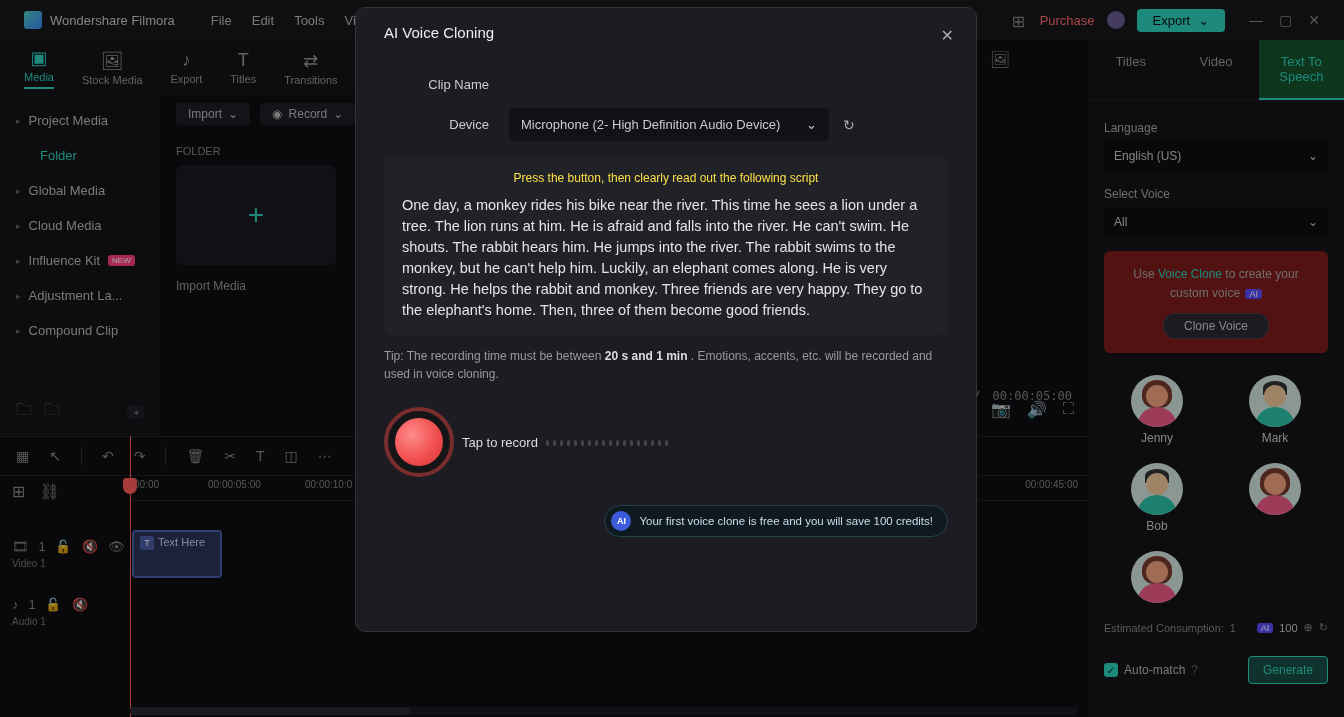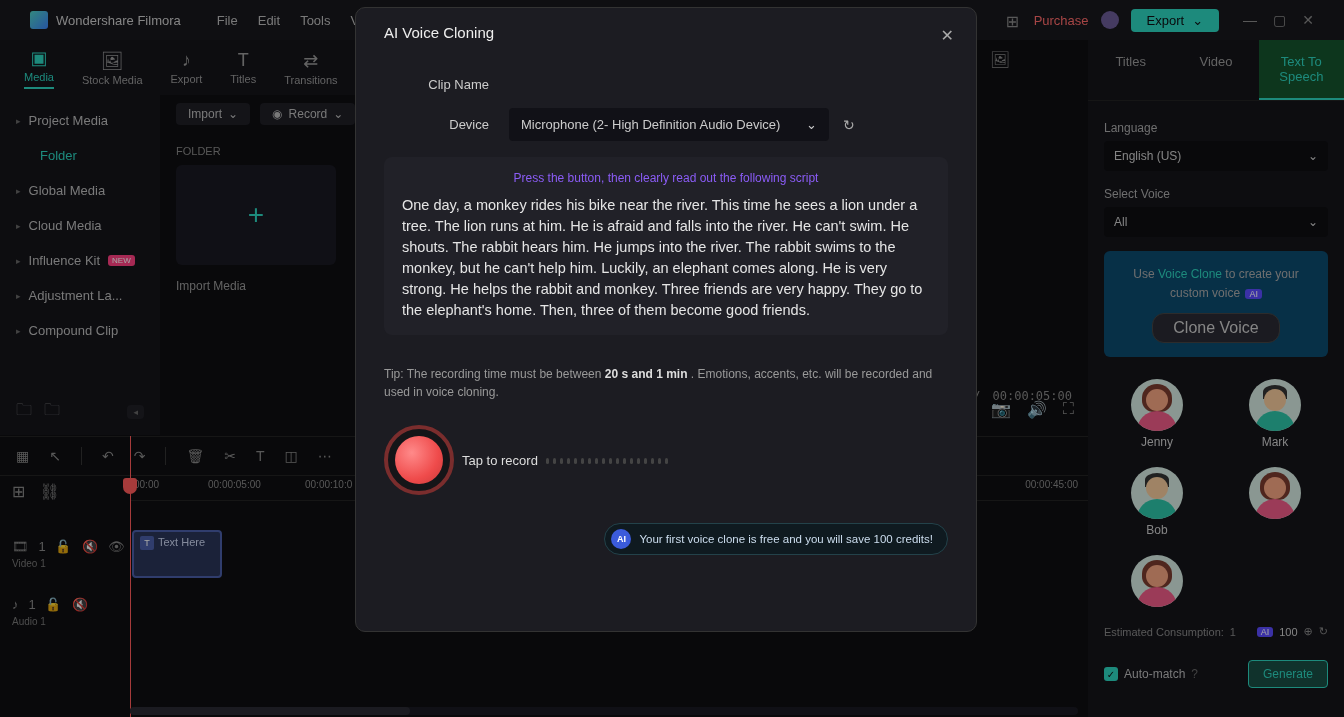--- a/index.html
+++ b/index.html
@@ -1,19 +1,19 @@
 <!DOCTYPE html>
 <html><head>
 <meta charset="utf-8">
 <style>
 * { margin: 0; padding: 0; box-sizing: border-box; font-family: -apple-system, BlinkMacSystemFont, "Segoe UI", sans-serif; }
 body { background: #0e0e11; color: #ccc; width: 1344px; height: 717px; overflow: hidden; position: relative; }
 
 
-.titlebar { height: 40px; background: #17171c; display: flex; align-items: center; padding: 0 30px; justify-content: space-between; }
+.titlebar { height: 40px; background: #17171c; display: flex; align-items: center; padding: 0 24px; justify-content: space-between; }
 .titlebar-left { display: flex; align-items: center; gap: 16px; }
 .logo { display: flex; align-items: center; gap: 8px; font-size: 13px; color: #ccc; }
 .logo-icon { width: 18px; height: 18px; background: linear-gradient(135deg,#4fd1c5,#3b82f6); border-radius: 3px; }
 .menubar { display: flex; gap: 20px; margin-left: 20px; }
 .menu-item { font-size: 13px; color: #bbb; cursor: pointer; }
 .titlebar-right { display: flex; align-items: center; gap: 12px; }
 .qr-icon { width:16px; height:16px; color:#888; }
 .purchase { color: #ff6b6b; font-size: 13px; }
 .avatar-small { width: 18px; height: 18px; border-radius: 50%; background: #6b5b95; }
 .export-btn { background: #2dd4bf; color: #0e0e11; border: none; padding: 4px 16px; border-radius: 4px; font-size: 13px; display:flex; align-items:center; gap:8px; }
@@ -43,25 +43,25 @@
 .import-label { font-size:12px; color:#999; padding:10px 16px; }
 
 
 .right-panel { position:absolute; right:0; top:40px; width:256px; height:677px; background:#14141a; padding:0 0 12px 0; overflow:hidden; }
 .rp-tabs { display:flex; border-bottom:1px solid #222; }
 .rp-tab { flex:1; text-align:center; padding:14px 0; font-size:13px; color:#999; }
 .rp-tab.active { color:#2dd4bf; border-bottom:2px solid #2dd4bf; background:#14532d; }
 .rp-body { padding:12px 16px; }
 .rp-label { font-size:12px; color:#aaa; margin:8px 0 6px; }
 .rp-select { width:100%; background:#0e0e11; border:none; color:#ccc; padding:8px 10px; border-radius:4px; font-size:12px; display:flex; justify-content:space-between; align-items:center; }
-.clone-box { background:#0c4a6e; border-radius:6px; padding:14px 10px; margin-top:14px; text-align:center; }
+.clone-box { background:#7f1d1d; border-radius:6px; padding:14px 10px; margin-top:14px; text-align:center; }
 .clone-text { font-size:12px; color:#aaa; line-height:1.6; }
 .clone-link { color:#2dd4bf; }
 .ai-badge-sm { background:#5b4cff; color:#fff; font-size:9px; padding:0 4px; border-radius:3px; margin-left:2px; }
-.clone-btn { margin-top:10px; background:#2a2a33; border:1px solid #444; color:#ccc; padding:5px 20px; border-radius:12px; font-size:16px; }
+.clone-btn { margin-top:10px; background:#2a2a33; border:1px solid #444; color:#ccc; padding:5px 20px; border-radius:12px; font-size:12px; }
 .voices-grid { display:grid; grid-template-columns:1fr 1fr; gap:18px 12px; margin-top:22px; }
 .voice { display:flex; flex-direction:column; align-items:center; gap:4px; }
 .voice-av { width:52px; height:52px; border-radius:50%; background:#d4e8e0; display:flex; align-items:center; justify-content:center; position:relative; overflow:hidden; }
 .voice-av.fem .head { width:22px; height:22px; border-radius:50%; background:#f4a582; position:absolute; top:10px; }
 .voice-av.fem::after { content:""; position:absolute; bottom:-4px; width:40px; height:24px; background:#ef5b87; border-radius:20px 20px 0 0; }
 .voice-av.fem .hair { position:absolute; top:5px; width:30px; height:28px; background:#7a3b2e; border-radius:50% 50% 40% 40%; }
 .voice-av.male .head { width:22px; height:22px; border-radius:50%; background:#f4c99b; position:absolute; top:10px; }
 .voice-av.male::after { content:""; position:absolute; bottom:-4px; width:40px; height:24px; background:#2dc4a8; border-radius:20px 20px 0 0; }
 .voice-av.male .hair { position:absolute; top:6px; width:24px; height:14px; background:#333; border-radius:50% 50% 0 0; }
 .voice-name { font-size:12px; color:#ccc; }
@@ -101,23 +101,23 @@
 .overlay { position:absolute; inset:0; background:rgba(0,0,0,0.35); }
 .modal { position:absolute; left:355px; top:7px; width:622px; height:625px; background:#1c1c22; border:1px solid #333; border-radius:10px; padding:16px 28px 20px; }
 .modal-title { font-size:15px; color:#eee; margin-bottom:36px; }
 .modal-close { position:absolute; top:18px; right:22px; color:#aaa; font-size:16px; cursor:pointer; }
 .form-row { display:flex; align-items:center; margin-bottom:16px; }
 .form-label { width:125px; text-align:right; padding-right:20px; font-size:13px; color:#ccc; }
 .form-input { flex:1; background:#111117; border:none; color:#ccc; padding:9px 12px; border-radius:4px; font-size:13px; max-width:320px; }
 .dev-select { flex:1; background:#111117; border:none; color:#ccc; padding:9px 12px; border-radius:4px; font-size:13px; max-width:320px; display:flex; justify-content:space-between; align-items:center; }
 .refresh-ic { margin-left:14px; color:#aaa; font-size:14px; }
 .script-box { background:#212128; border-radius:8px; padding:14px 18px; margin-top:8px; }
-.script-hint { text-align:center; font-size:12px; color:#8b5cf6; margin-bottom:10px; }
+.script-hint { text-align:center; font-size:12px; color:#fde047; margin-bottom:10px; }
 .script-text { font-size:14.5px; line-height:1.45; color:#e5e5e5; font-weight:500; }
-.tip-row { font-size:12px; color:#999; margin-top:30px; line-height:1.5; }
+.tip-row { font-size:12px; color:#999; margin-top:12px; line-height:1.5; }
 .tip-bold { color:#ddd; font-weight:600; }
 .record-area { display:flex; flex-direction:row; align-items:center; margin-top:24px; gap:8px; }
 .record-btn { width:70px; height:70px; border-radius:50%; border:4px solid #7a2d2d; background:#151518; display:flex; align-items:center; justify-content:center; }
 .record-inner { width:48px; height:48px; border-radius:50%; background:radial-gradient(circle at 35% 35%, #ff8a8a, #ef4b4b 60%, #c93838); }
 .record-label { font-size:13px; color:#ddd; }
 .wave-dots { display:flex; gap:4px; margin-top:2px; }
 .wave-dots span { width:3px; height:6px; background:#444; border-radius:2px; }
 .credit-pill { margin-top:28px; float:right; background:#0f1a20; border:1px solid #23424a; border-radius:16px; padding:5px 14px 5px 6px; display:flex; align-items:center; gap:8px; }
 .ai-circle { width:20px; height:20px; border-radius:50%; background:#3b5bdb; display:flex; align-items:center; justify-content:center; color:#fff; font-size:9px; font-weight:700; }
 .credit-text { font-size:11.5px; color:#cde; }

